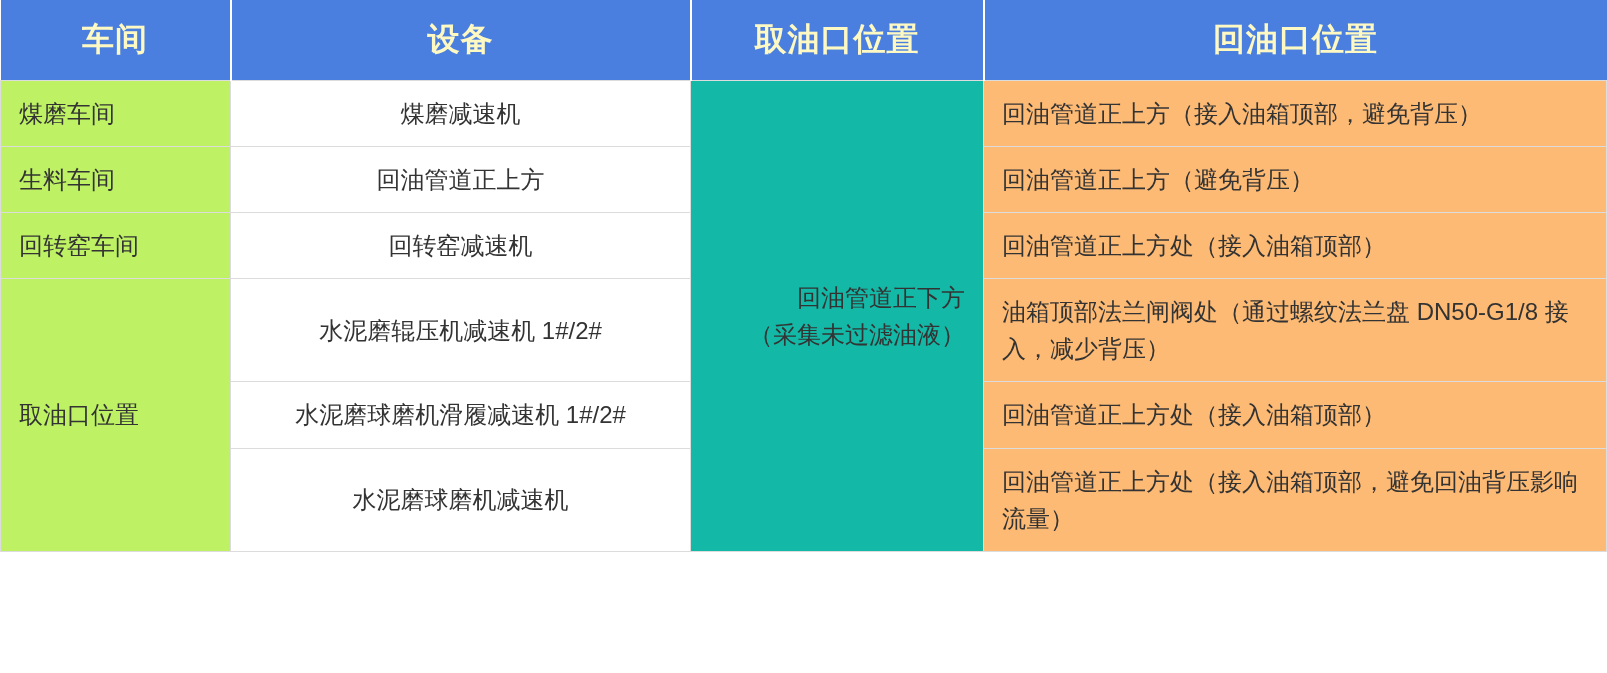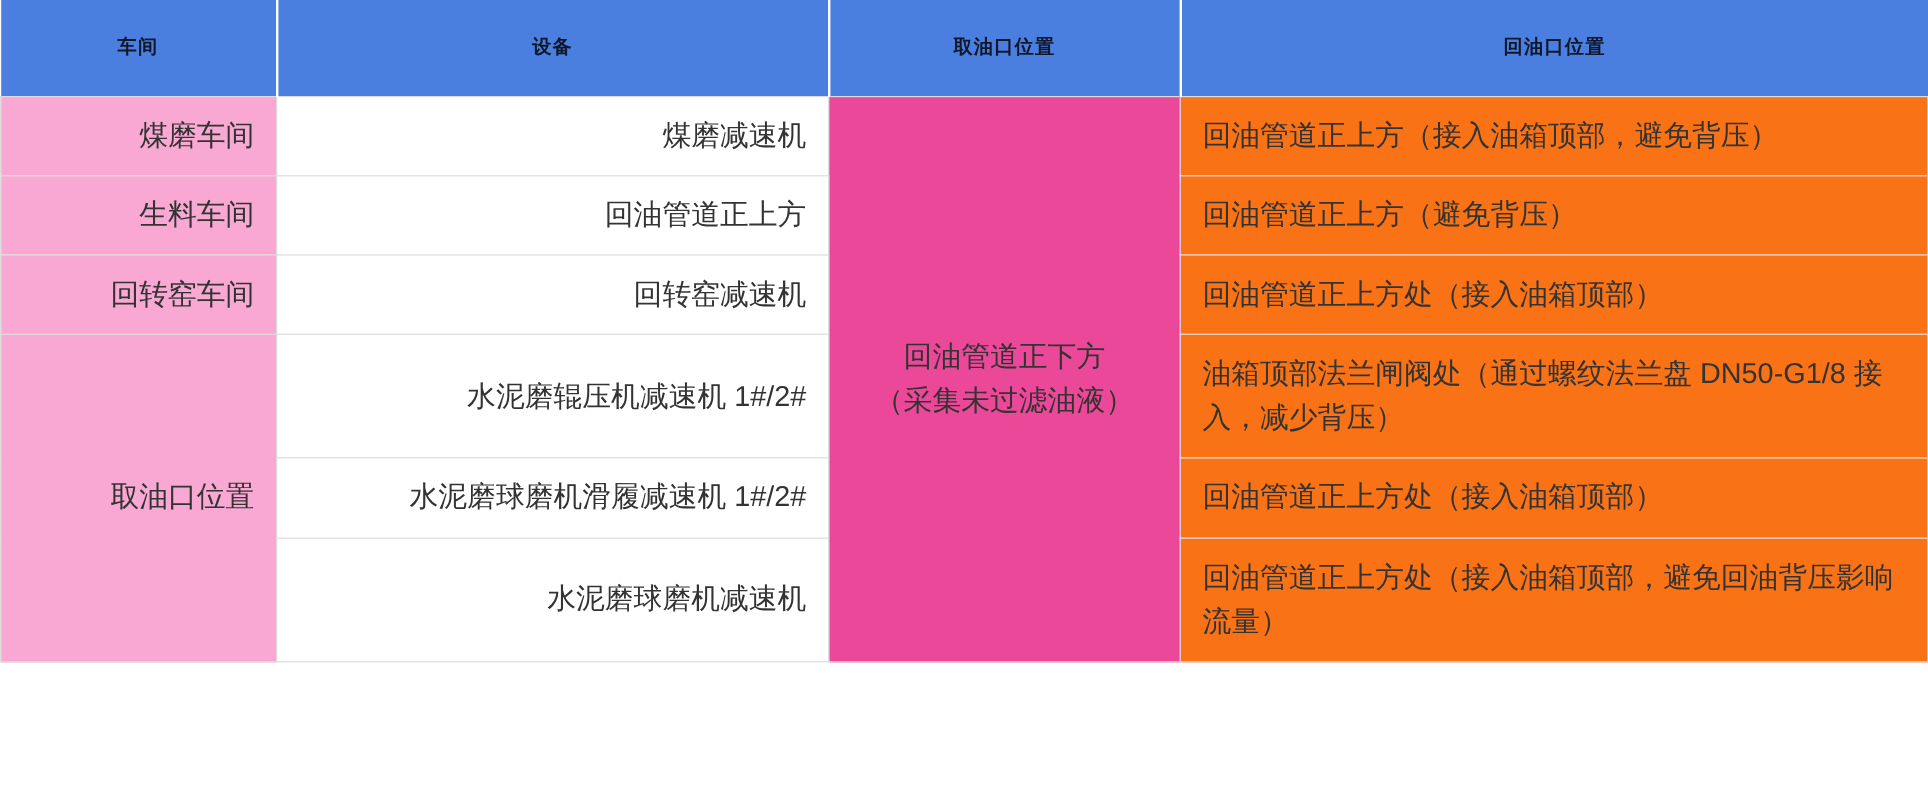--- a/index.html
+++ b/index.html
@@ -18,22 +18,22 @@
     width: 1607px;
     box-sizing: border-box;
   }
   table.data-table {
     border-collapse: collapse;
     table-layout: fixed;
     width: 1607px;
   }
   table.data-table th {
     background: #4a7fe0;
-    color: #0f172a;
-    font-size: 16px;
+    color: #fef9c3;
+    font-size: 32px;
     font-weight: bold;
     letter-spacing: 1px;
     height: 80px;
     padding: 0 10px;
     text-align: center;
     vertical-align: middle;
     border-right: 2px solid #ffffff;
     box-sizing: border-box;
   }
   table.data-table th:last-child {
@@ -41,37 +41,37 @@
   }
   table.data-table td {
     font-size: 24px;
     border: 1px solid #dcdcdc;
     box-sizing: border-box;
     vertical-align: middle;
     padding: 14px 18px;
     line-height: 1.55;
   }
   td.col-workshop {
-    background: #f9a8d4;
-    text-align: right;
+    background: #bef264;
+    text-align: left;
     width: 230px;
   }
   td.col-equipment {
-    text-align: right;
+    text-align: center;
     width: 460px;
     background: #ffffff;
   }
   td.col-intake {
-    text-align: center;
+    text-align: right;
     width: 310px;
-    background: #ec4899;
+    background: #14b8a6;
   }
   td.col-return {
     text-align: left;
-    background: #f97316;
+    background: #fdba74;
   }
   th.h-workshop { width: 230px; }
   th.h-equipment { width: 460px; }
   th.h-intake { width: 293px; }
   .cell-line { display: block; }
 </style>
 </head>
 <body>
 
 <div class="table-wrap">

